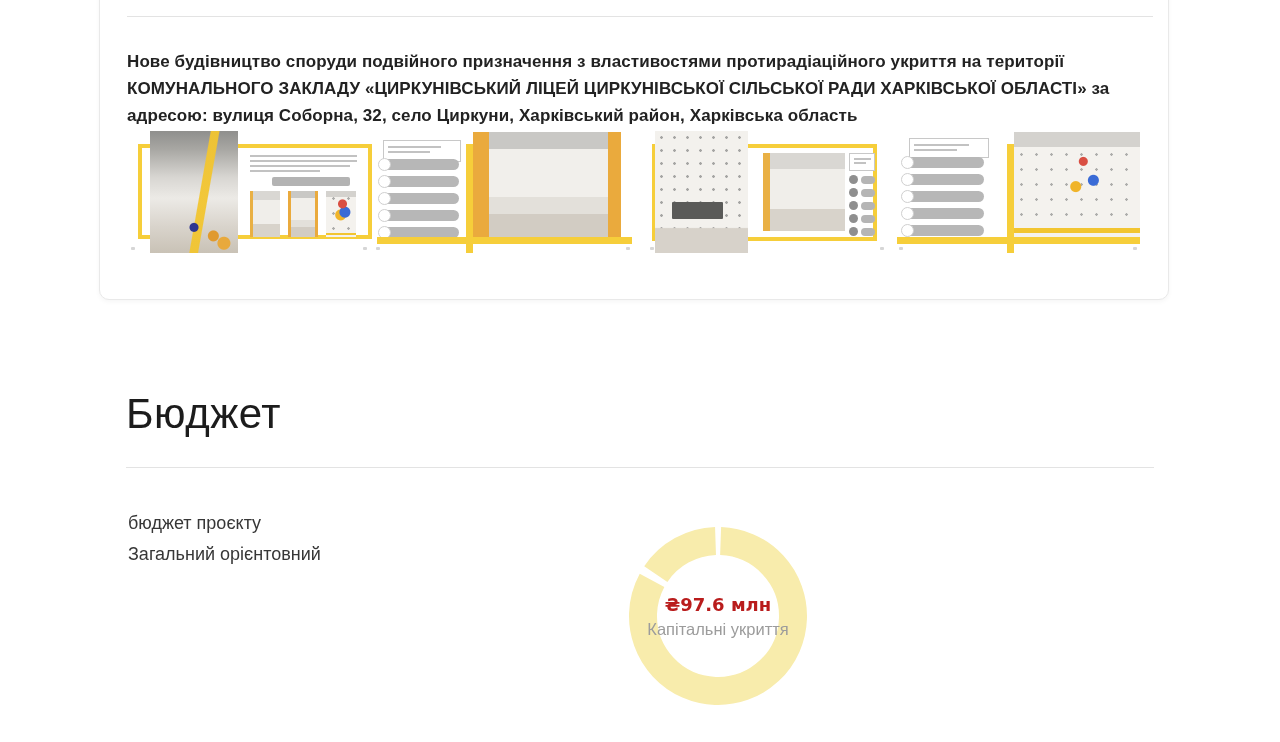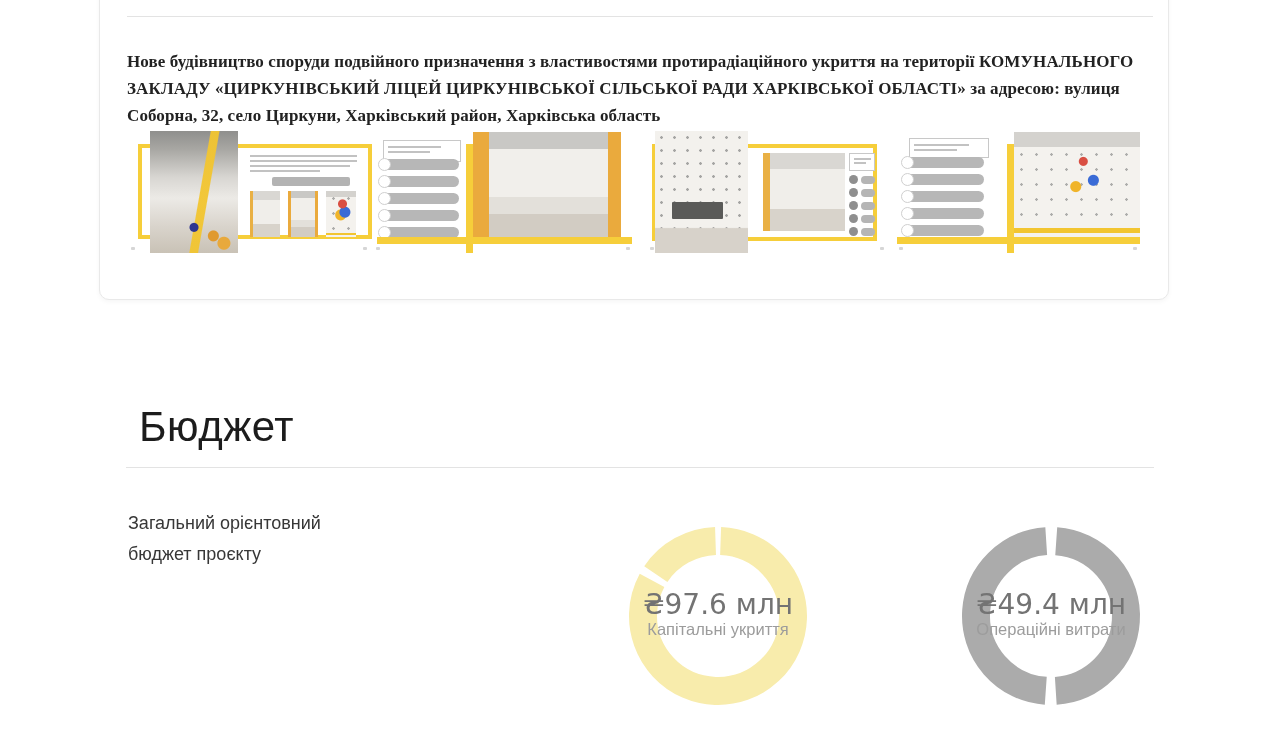--- a/index.html
+++ b/index.html
@@ -14,21 +14,21 @@
   }
   
   .card{
     position:absolute;left:99px;top:-42px;width:1068px;height:340px;
     background:#fff;border:1px solid #e9e9e9;border-radius:10px;
     box-shadow:0 2px 5px rgba(0,0,0,.04);
   }
   .card-divider{position:absolute;top:57px;left:27px;width:1026px;height:1px;background:#e3e3e3;}
   .project-title{
     position:absolute;top:72px;left:27px;width:1032px;
-    font-size:17px;line-height:27px;font-weight:700;color:#222;letter-spacing:.1px;font-family:Liberation Serif, serif;
+    font-size:17px;line-height:27px;font-weight:700;color:#222;letter-spacing:.1px;
   }
   .thumbs{position:absolute;top:170px;left:27px;width:1014px;height:132px;}
   .thumb{position:absolute;top:0;height:132px;}
   .frame{position:absolute;border:4px solid var(--accent);background:#fff;box-sizing:border-box;}
   .ybar-h{position:absolute;height:7px;background:var(--accent);}
   .ybar-v{position:absolute;width:7px;background:var(--accent);}
   .photo{position:absolute;}
   .tline{position:absolute;height:2px;background:#c2c2c2;}
   .hpill{position:absolute;background:#b3b3b3;border-radius:2px;}
   .pill{position:absolute;height:11px;background:#b7b7b7;border-radius:6px;}
@@ -79,21 +79,21 @@
       linear-gradient(0deg, rgba(0,0,0,0) 4%, #f2c530 4% 9%, rgba(0,0,0,0) 9%),
       radial-gradient(circle at 55% 28%, #d94f43 0 4px, rgba(0,0,0,0) 5px),
       radial-gradient(circle at 63% 46%, #3a6bd6 0 5px, rgba(0,0,0,0) 6px),
       radial-gradient(circle at 49% 52%, #f0b429 0 5px, rgba(0,0,0,0) 6px),
       linear-gradient(180deg,#d4d2ce 0 14%, rgba(0,0,0,0) 14%),
       radial-gradient(#adadab 1px, rgba(0,0,0,0) 1.5px);
     background-size:100% 100%,100% 100%,100% 100%,100% 100%,100% 100%,15px 15px;
   }
   
   .budget-heading{
-    position:absolute;left:126px;top:390px;margin:13px;
+    position:absolute;left:126px;top:390px;margin:0;
     font-size:42px;font-weight:400;color:#1c1c1c;letter-spacing:.5px;
   }
   .budget-divider{position:absolute;top:467px;left:126px;width:1028px;height:1px;background:#e3e3e3;}
   .budget-label{
     position:absolute;left:128px;top:508px;
     font-size:18px;line-height:31px;font-weight:500;color:#373737;
   }
   .budget-total{
     position:absolute;left:126px;top:580px;
     font-family:"DejaVu Sans",sans-serif;font-size:56px;font-weight:700;
@@ -101,21 +101,21 @@
   }
   .donut-wrap{position:absolute;top:521px;width:190px;height:190px;}
   .donut-wrap.d0{left:623px;}
   .donut-wrap.d1{left:956px;}
   .donut-svg{position:absolute;left:0;top:0;}
   .donut-center{
     position:absolute;inset:0;display:flex;flex-direction:column;
     align-items:center;justify-content:center;text-align:center;
   }
   .donut-value{
-    font-family:"DejaVu Sans",sans-serif;font-size:28px;font-weight:400;color:#737373;line-height:26px;
+    font-family:"DejaVu Sans",sans-serif;font-size:18px;font-weight:700;color:#b91c1c;line-height:26px;
   }
   .donut-sub{font-size:16.5px;color:#9c9c9c;line-height:23px;}
 </style>
 </head>
 <body>
 
 <div class="page">
 
   <section class="card">
     <div class="card-divider"></div>
@@ -199,39 +199,29 @@
         <div class="pgdot" style="left:2px;top:118px;"></div>
         <div class="pgdot" style="left:236px;top:118px;"></div>
       </div>
     </div>
   </section>
 
   <h1 class="budget-heading">Бюджет</h1>
   <div class="budget-divider"></div>
 
   <div class="budget-label">
+    <div>бюджет проєкту</div>
     <div>Загальний орієнтовний</div>
-    <div>бюджет проєкту</div>
   </div>
 
   <div class="donut-wrap d0">
     <svg class="donut-svg" width="190" height="190" viewBox="0 0 190 190">
         <circle cx="95" cy="95" r="75" fill="none" stroke="#F8ECAC" stroke-width="28" stroke-dasharray="387.4630939427411 471.23889803846896" transform="rotate(-88 95 95)"></circle>
         <circle cx="95" cy="95" r="75" fill="none" stroke="#F8ECAC" stroke-width="28" stroke-dasharray="70.68583470577035 471.23889803846896" transform="rotate(214 95 95)"></circle>
       </svg>
     <div class="donut-center">
       <div class="donut-value">₴97.6 млн</div>
       <div class="donut-sub">Капітальні укриття</div>
     </div>
   </div>
 
-  <div class="donut-wrap d1">
-    <svg class="donut-svg" width="190" height="190" viewBox="0 0 190 190">
-        <circle cx="95" cy="95" r="75" fill="none" stroke="#ABABAB" stroke-width="28" stroke-dasharray="225.1474735072685 471.23889803846896" transform="rotate(-86 95 95)"></circle>
-        <circle cx="95" cy="95" r="75" fill="none" stroke="#ABABAB" stroke-width="28" stroke-dasharray="225.1474735072685 471.23889803846896" transform="rotate(94 95 95)"></circle>
-      </svg>
-    <div class="donut-center">
-      <div class="donut-value">₴49.4 млн</div>
-      <div class="donut-sub">Операційні витрати</div>
-    </div>
-  </div>
 
 </div>
 
 </body></html>

